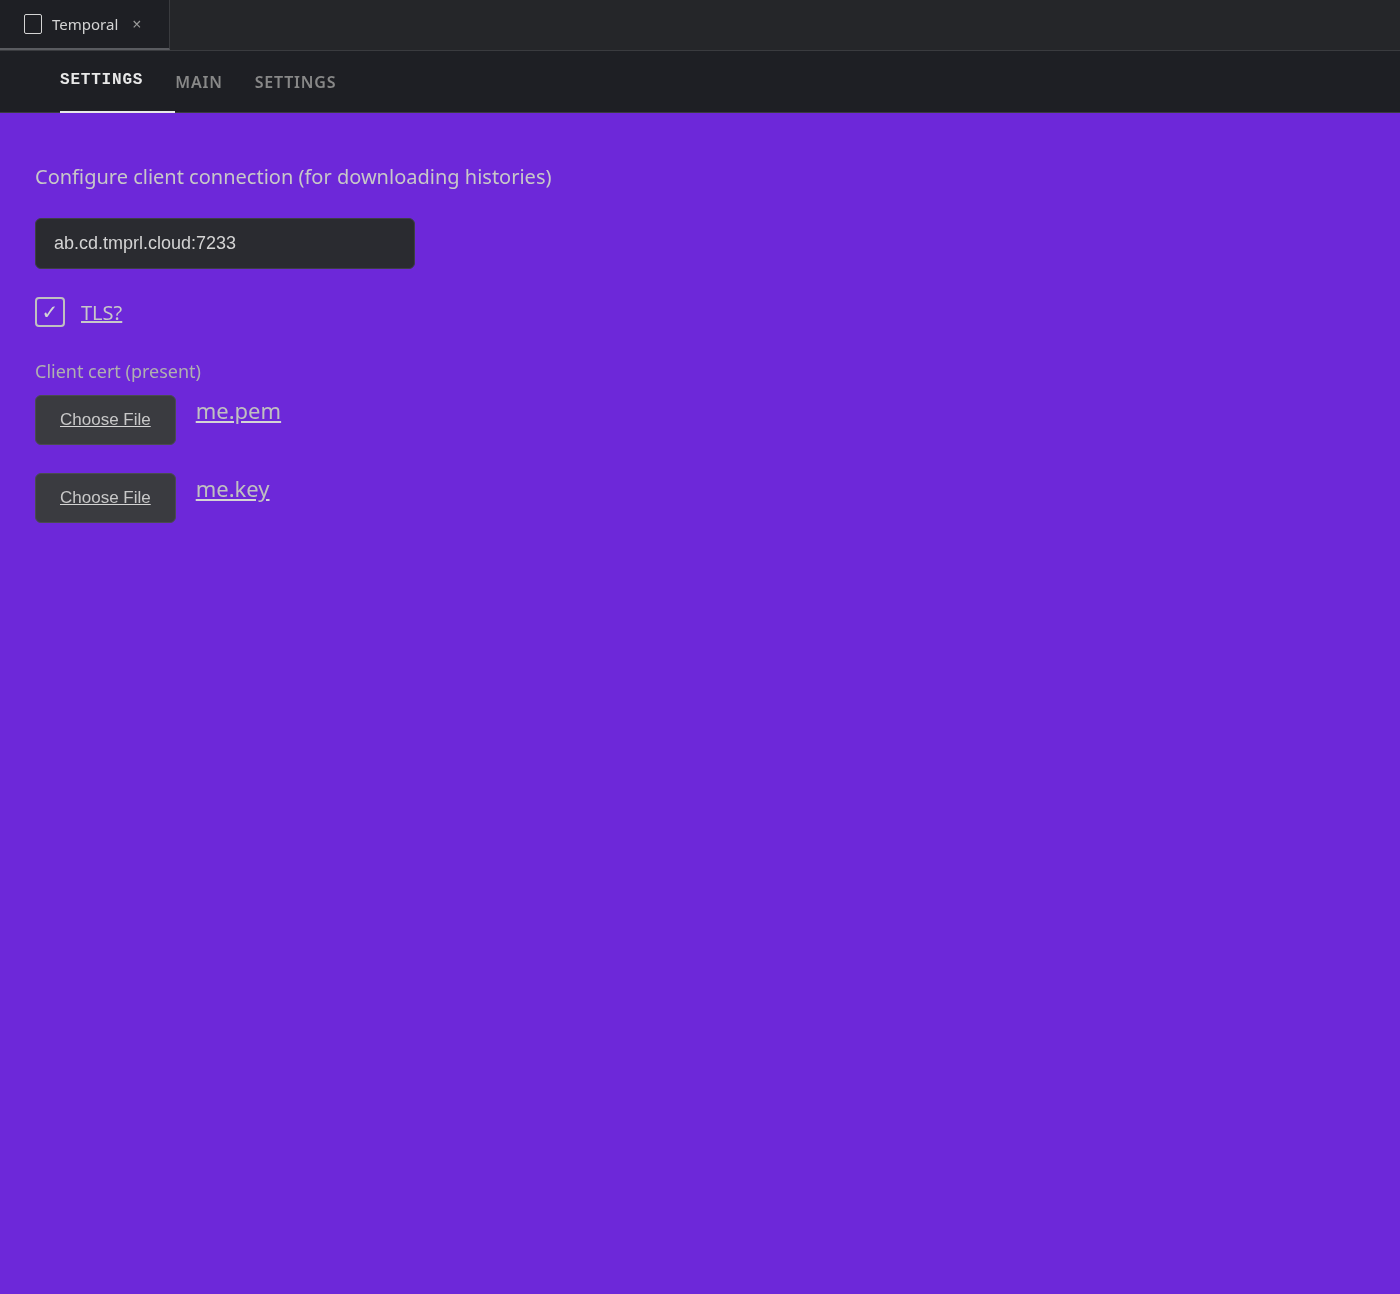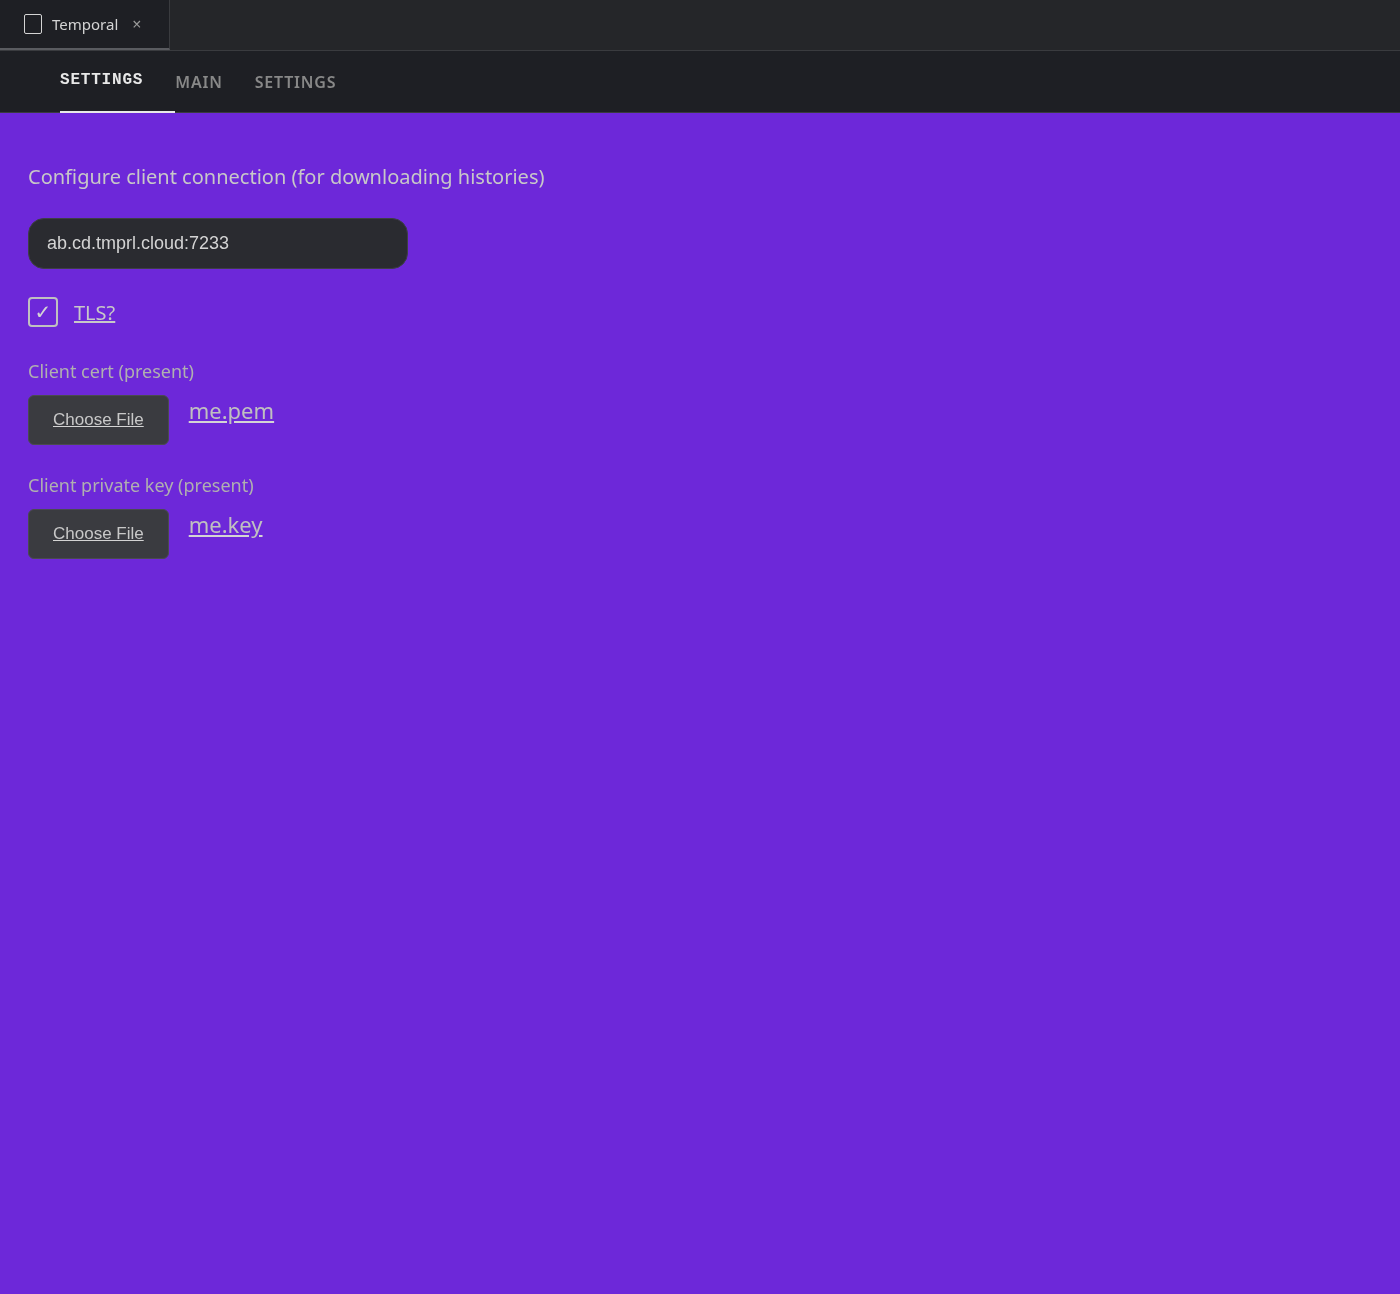--- a/index.html
+++ b/index.html
@@ -86,21 +86,21 @@
     }
 
     .nav-tab.active {
       color: #e8e8e8;
       border-bottom: 2px solid #e8e8e8;
       font-family: Liberation Mono, monospace;
     }
 
     
     .content {
-      padding: 50px 28px;
+      padding: 50px 35px;
     }
 
     .section-title {
       font-size: 20px;
       color: #c8c8c8;
       margin-bottom: 28px;
       font-weight: 400;
     }
 
     .field-group {
@@ -110,21 +110,21 @@
     .field-label {
       font-size: 18px;
       color: #b0b0b0;
       margin-bottom: 12px;
       font-weight: 400;
     }
 
     .address-input {
       background-color: #2a2b30;
       border: 1px solid #3e3f45;
-      border-radius: 16px;
+      border-radius: 6px;
       padding: 14px 18px;
       font-size: 18px;
       color: #d4d4d4;
       width: 380px;
       outline: none;
     }
 
     
     .checkbox-row {
       display: flex;
@@ -247,21 +247,20 @@
     <div class="field-group">
       <div class="field-label">Client cert (present)</div>
       <div class="file-row">
         <button class="choose-file-btn">Choose File</button>
         <span class="file-name">me.pem</span>
       </div>
     </div>
 
     
     <div class="field-group">
-      <div class="field-label">Client private key (present)</div>
       <div class="file-row">
         <button class="choose-file-btn">Choose File</button>
         <span class="file-name">me.key</span>
       </div>
     </div>
 
     
 
   </div>
 </div>

